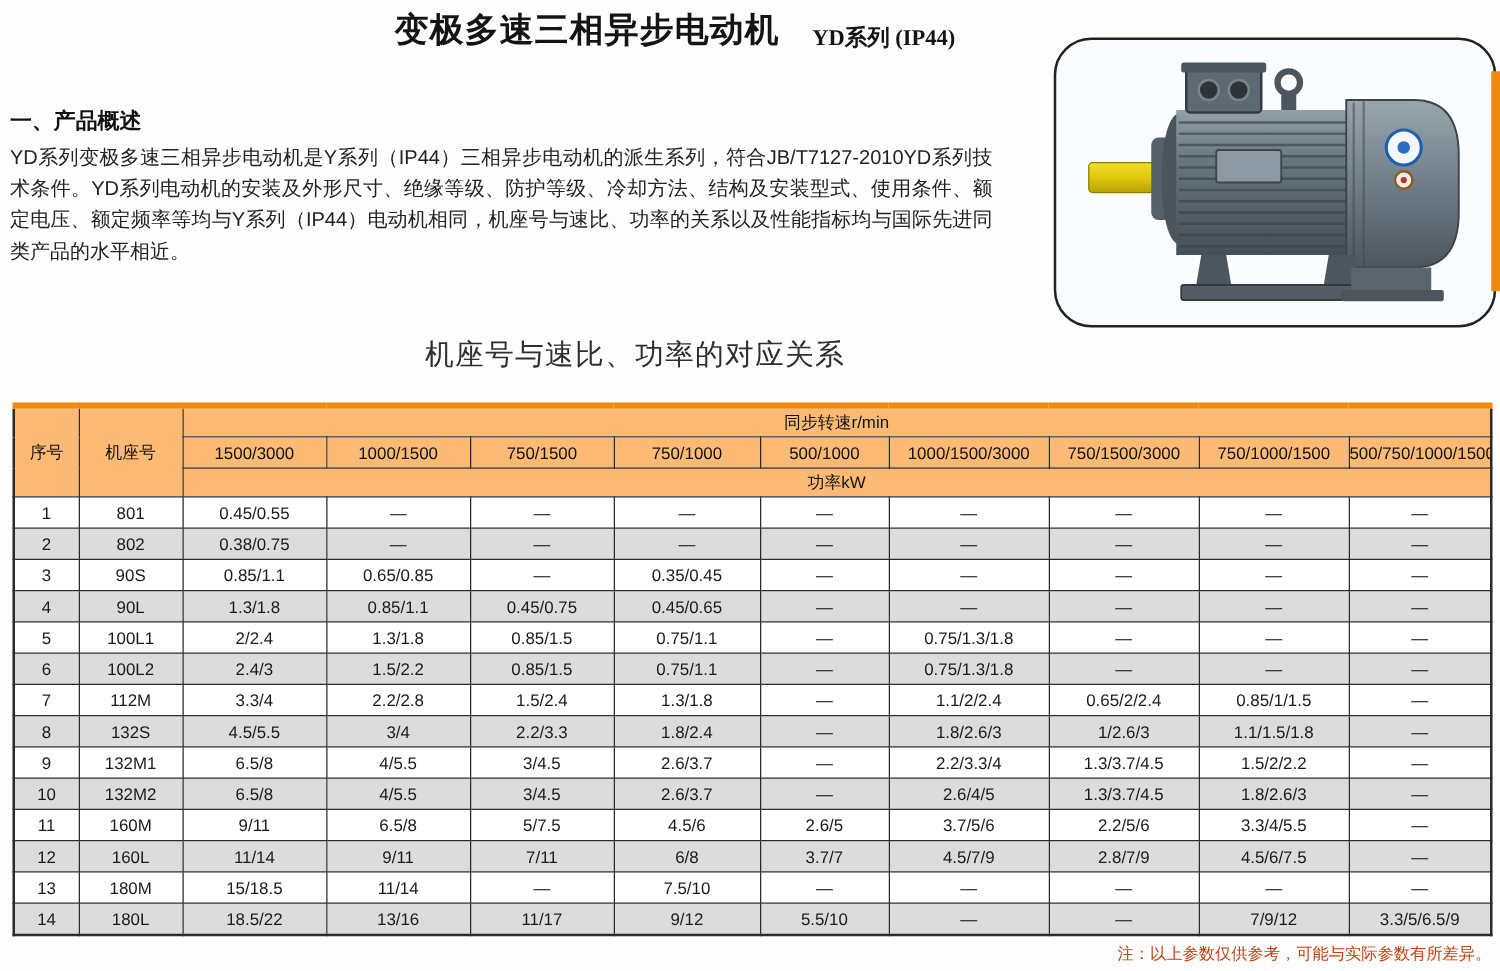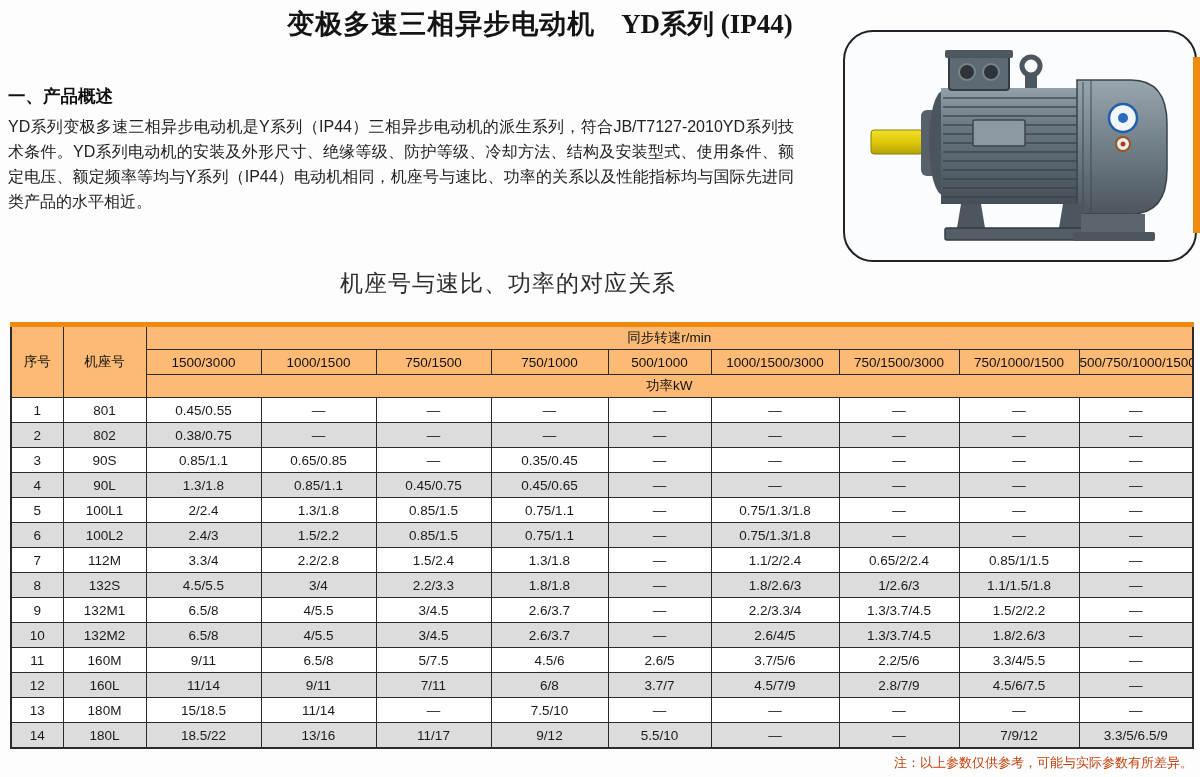--- a/index.html
+++ b/index.html
@@ -3,21 +3,21 @@
 <meta charset="utf-8">
 <style>
   html,body{margin:0;padding:0;background:#fff;}
   .page{position:relative;width:1200px;height:777px;background:#fdfdfd;overflow:hidden;
         font-family:"Liberation Sans","DejaVu Sans",sans-serif;color:#1c1c1c;}
 
   
   .title-row{position:absolute;top:6px;left:0;width:1080px;display:flex;justify-content:center;
              align-items:flex-end;gap:26px;}
   .title-main{font-size:27px;font-weight:900;letter-spacing:1px;color:#141414;}
-  .title-sub{font-family:"Liberation Serif","DejaVu Serif",serif;font-size:27px;font-weight:700;color:#141414;}
+  .title-sub{font-family:"Liberation Serif","DejaVu Serif",serif;font-size:18px;font-weight:700;color:#141414;}
 
   
   .overview{position:absolute;left:8px;top:44px;width:786px;margin-top:40px;}
   .overview h2{margin:0 0 6px 0;font-size:17.5px;font-weight:700;color:#111;}
   .overview p{margin:0;font-size:16px;line-height:25px;text-align:justify;color:#222;}
 
   
   .motor-box{position:absolute;left:843px;top:30px;width:350px;height:228px;background:#fbfcfd;
              border:2px solid #1f2226;border-radius:30px;overflow:hidden;}
   .motor-box svg{display:block;width:100%;height:100%;}
@@ -257,21 +257,21 @@
             <td>0.65/2/2.4</td>
             <td>0.85/1/1.5</td>
             <td>—</td>
           </tr>
           <tr class="alt">
             <td>8</td>
             <td>132S</td>
             <td>4.5/5.5</td>
             <td>3/4</td>
             <td>2.2/3.3</td>
-            <td>1.8/1.8</td>
+            <td>1.8/2.4</td>
             <td>—</td>
             <td>1.8/2.6/3</td>
             <td>1/2.6/3</td>
             <td>1.1/1.5/1.8</td>
             <td>—</td>
           </tr>
           <tr>
             <td>9</td>
             <td>132M1</td>
             <td>6.5/8</td>

